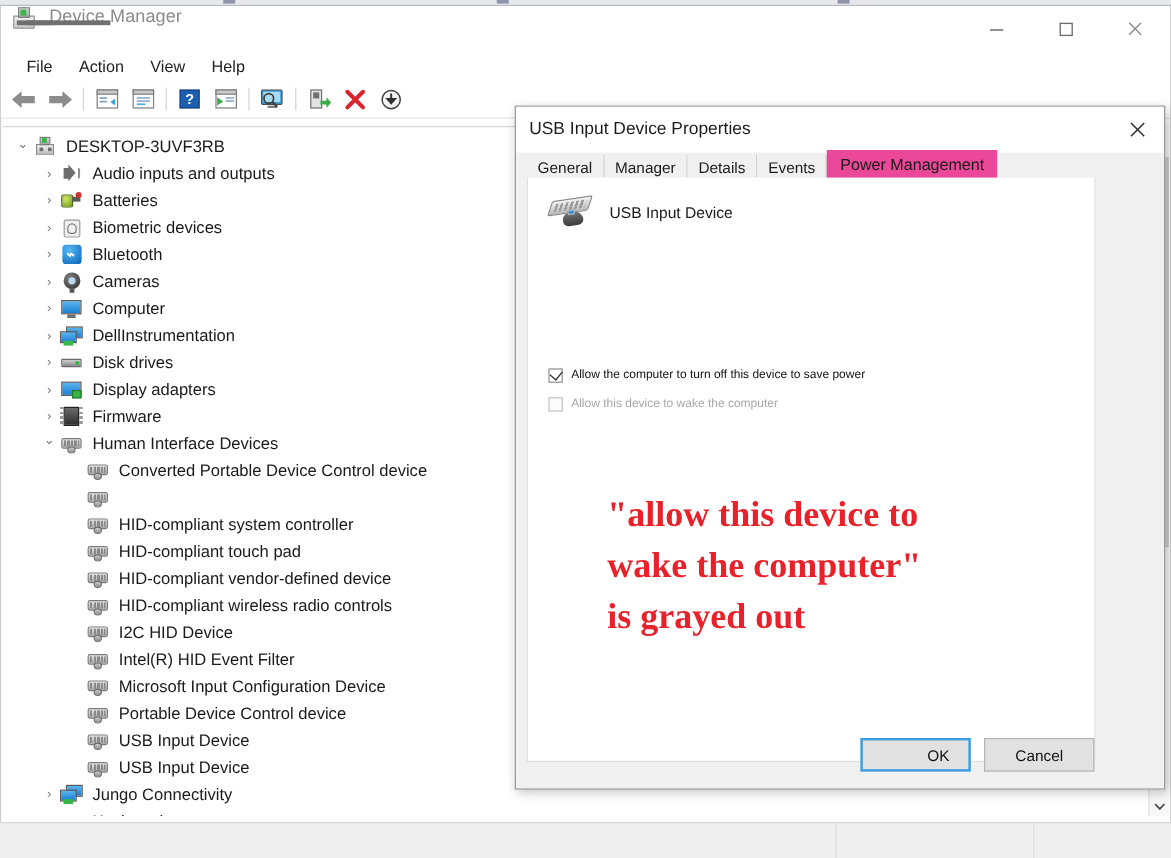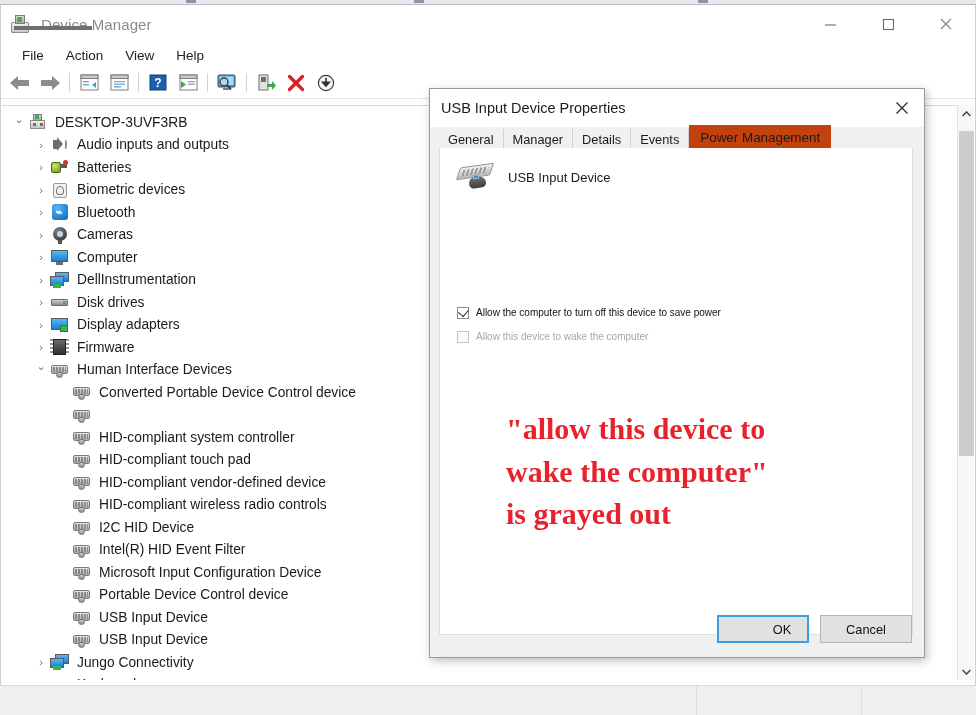--- a/index.html
+++ b/index.html
@@ -22,21 +22,21 @@
 
   
   .win {
     position: absolute; left: 0; top: 5px; width: 976px; height: 680px;
     background: #fff; border-left: 1px solid #cfcfcf; border-right: 1px solid #cfcfcf;
   }
 
   
   .titlebar {
     position: relative; height: 38px; background: #fff;
-    display: flex; align-items: center;
+    display: flex; 
   }
   .title-icon { width: 20px; height: 20px; margin-left: 9px; position: relative; flex: none; }
   .title-icon .body {
     position: absolute; left: 1px; top: 8px; width: 18px; height: 11px;
     background: linear-gradient(#f2f2f2,#c9c9c9); border: 1px solid #8e8e8e; border-radius: 1px;
   }
   .title-icon .plug {
     position: absolute; left: 5px; top: 1px; width: 10px; height: 9px;
     background: linear-gradient(#d8d8d8,#a8a8a8); border: 1px solid #7d7d7d;
   }
@@ -152,21 +152,21 @@
 
   
   .statusbar {
     position: absolute; left: 0; bottom: 0; width: 976px; height: 30px;
     background: #efefef; border-top: 1px solid #d8d8d8; display: flex;
   }
   .sb-seg { height: 30px; border-right: 1px solid #dcdcdc; }
 
   
   .dlg {
-    position: absolute; left: 429px; top: 88px; width: 496px; height: 570px;
+    position: absolute; left: 429px; top: 88px; width: 542px; height: 570px;
     background: #f0f0f0; border: 1px solid #9a9a9a;
     box-shadow: 2px 3px 9px rgba(0,0,0,.25);
   }
   .dlg-title {
     height: 38px; background: #fff; display: flex; align-items: center;
     position: relative; border-bottom: 1px solid #fff;
   }
   .dlg-title .t { margin-left: 11px; font-size: 14.5px; color: #1b1b1b; }
   .dlg-close {
     position: absolute; right: 0; top: 0; width: 44px; height: 38px;
@@ -176,21 +176,21 @@
 
   .tabs {
     position: absolute; left: 9px; top: 0px; height: 22px; display: flex; align-items: flex-end;
   }
   .tab {
     height: 20px; padding: 0 9px; font-size: 12.8px; color: #1b1b1b;
     display: flex; align-items: center; background: #f0f0f0;
     border-right: 1px solid #d0d0d0;
   }
   .tab.active {
-    height: 24px; background: #c2410c; font-size: 13.4px;
+    height: 24px; background: #ec4899; font-size: 13.4px;
     border: none; padding: 0 11px; position: relative; top: 0px;
   }
   .tabpanel {
     position: absolute; left: 9px; top: 21px; width: 474px; height: 487px;
     background: #fff; border: 1px solid #dfdfdf; border-top: none;
   }
 
   .dev-row { position: absolute; left: 16px; top: 12px; display: flex; align-items: center; }
   .dev-icon { width: 42px; height: 34px; position: relative; flex: none; }
   .dev-icon .kb {

